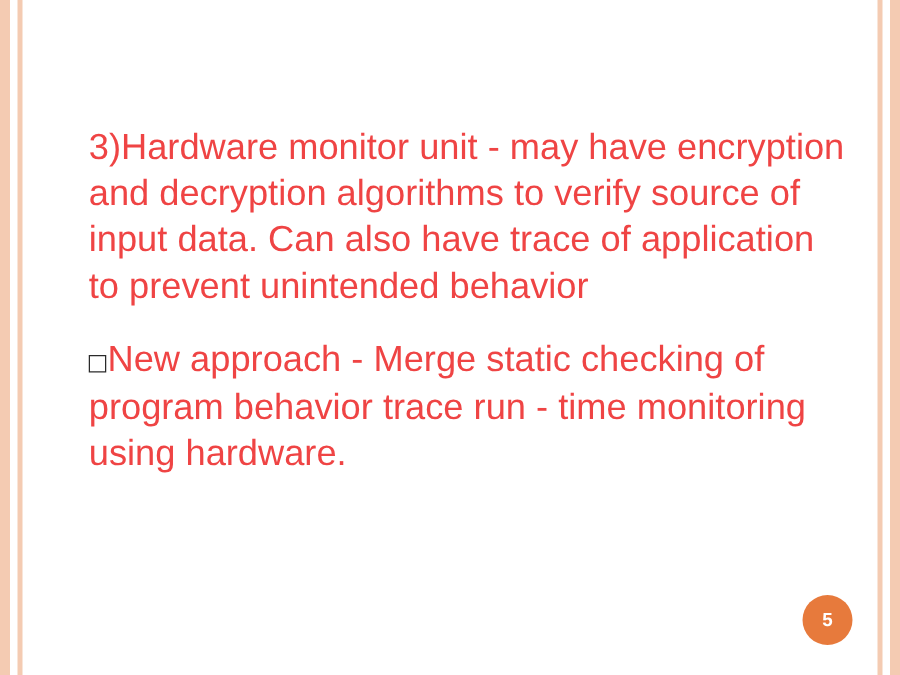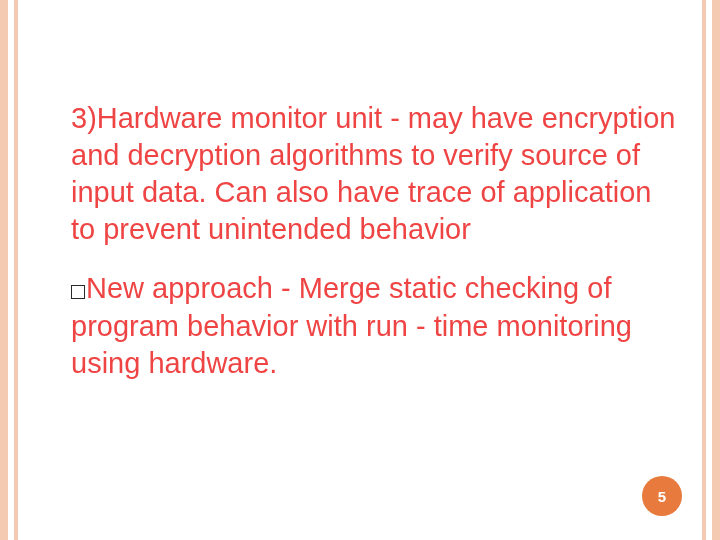--- a/index.html
+++ b/index.html
@@ -92,21 +92,21 @@
 
   <div class="stripe stripe-left-outer"></div>
   <div class="stripe stripe-left-inner"></div>
   <div class="stripe stripe-right-inner"></div>
   <div class="stripe stripe-right-outer"></div>
 
   <div class="content">
     <p class="para">3)Hardware monitor unit - may have encryption and decryption algorithms to verify source of input data. Can also have trace of application to prevent unintended behavior</p>
 
     <p class="para">
-      <span class="bullet-glyph"></span><span>New approach - Merge static checking of program behavior with run - time monitoring using hardware.</span>
+      <span class="bullet-glyph"></span><span>New approach - Merge static checking of program behavior trace run - time monitoring using hardware.</span>
     </p>
   </div>
 
   <div class="page-badge">
     <span>5</span>
   </div>
 
 </div>
 
 </body></html>

